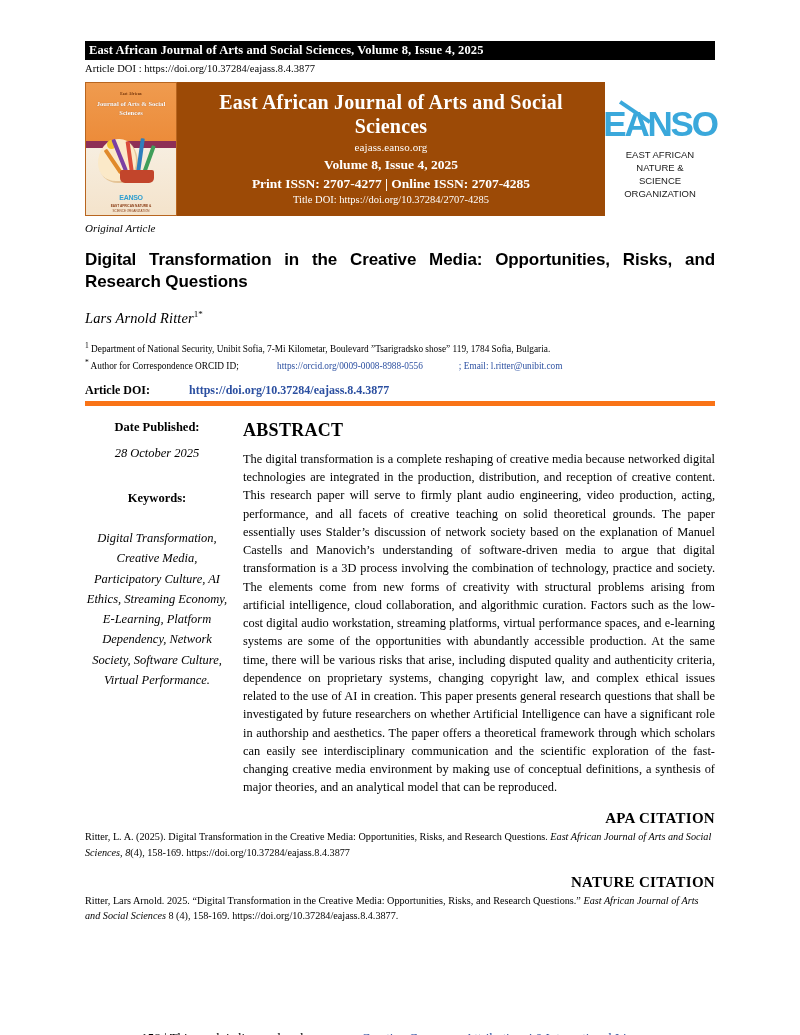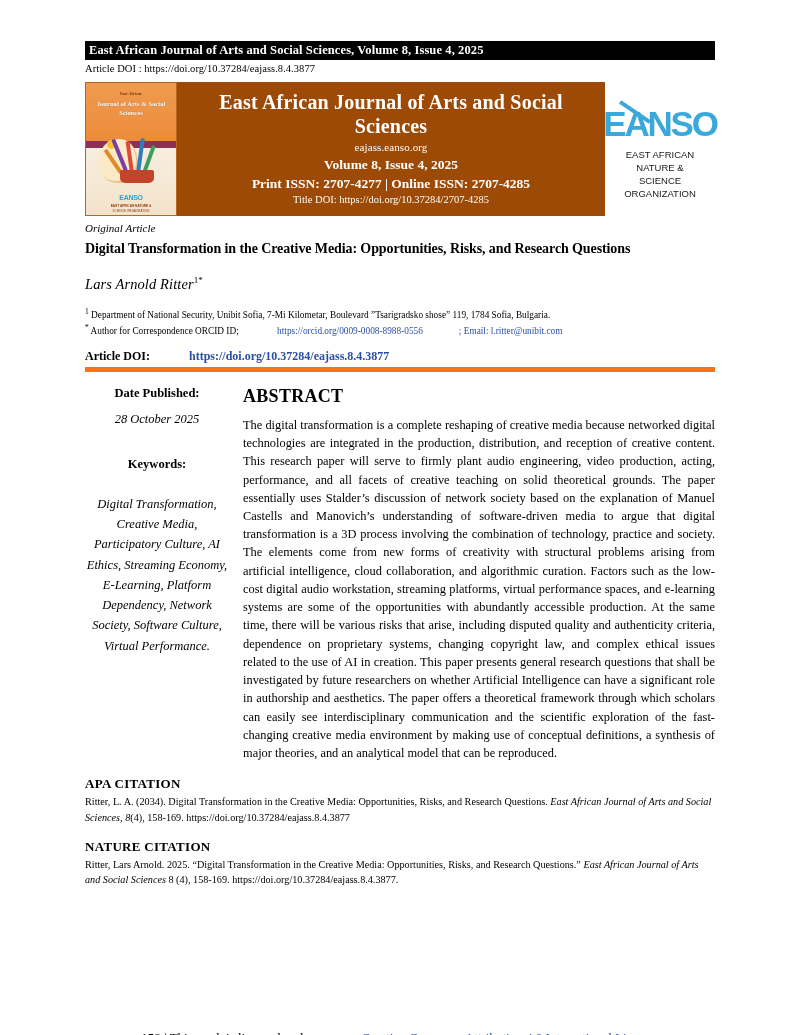--- a/index.html
+++ b/index.html
@@ -139,23 +139,23 @@
   }
   .eanso-lines {
     margin-top: 7px; text-align: center;
     font-family: "Liberation Sans", sans-serif;
     font-size: 9.5px; line-height: 1.38; color: #1a1a1a;
   }
 
   
   .original { font-style: italic; font-size: 11px; margin-top: 6px; }
   .title {
-    font-family: Liberation Serif, serif;
-    font-size: 14px; font-weight: bold; line-height: 1.26;
-    margin-top: 6px; text-align: justify; text-justify: inter-word;
+    font-family: Liberation Sans, sans-serif;
+    font-size: 17px; font-weight: bold; line-height: 1.26;
+    margin-top: 15px; text-align: justify; text-justify: inter-word;
     letter-spacing: -.1px;
   }
   .author {
     font-style: italic; font-size: 14.5px; margin-top: 17px; letter-spacing:.1px;
   }
   .author sup { font-size: 9px; font-style: normal; }
   .affil { font-size: 9.3px; margin-top: 13px; line-height: 1.55; }
   .affil sup { font-size: 7.5px; }
   .affil a, .link { color: #2b4fa0; text-decoration: none; padding-left: 36px; }
   .doi-line {
@@ -176,21 +176,21 @@
   .kw-list { font-style: italic; margin-top: 22px; line-height: 1.62; }
   .abs-right { flex: 1 1 auto; }
   .abs-h { font-weight: bold; font-size: 18px; letter-spacing:.3px; }
   .abs-p {
     margin-top: 9px; font-size: 12.4px; line-height: 1.47;
     text-align: justify; text-justify: inter-word;
   }
 
   
   .cit-h {
-    text-align: left; font-weight: bold; font-size: 13px;
+    text-align: right; font-weight: bold; font-size: 15px;
     margin-top: 14px; letter-spacing: .3px;
   }
   .cit-p {
     font-size: 10.2px; line-height: 1.5; margin-top: 2px;
     text-align: left;
   }
   .cit-p i { font-style: italic; }
 
   
   .footer {
@@ -285,21 +285,21 @@
       <div class="kw-list">Digital Transformation, Creative Media, Participatory Culture, AI Ethics, Streaming Economy, E-Learning, Platform Dependency, Network Society, Software Culture, Virtual Performance.</div>
     </div>
     <div class="abs-right">
       <div class="abs-h">ABSTRACT</div>
       <div class="abs-p">The digital transformation is a complete reshaping of creative media because networked digital technologies are integrated in the production, distribution, and reception of creative content. This research paper will serve to firmly plant audio engineering, video production, acting, performance, and all facets of creative teaching on solid theoretical grounds. The paper essentially uses Stalder’s discussion of network society based on the explanation of Manuel Castells and Manovich’s understanding of software-driven media to argue that digital transformation is a 3D process involving the combination of technology, practice and society. The elements come from new forms of creativity with structural problems arising from artificial intelligence, cloud collaboration, and algorithmic curation. Factors such as the low-cost digital audio workstation, streaming platforms, virtual performance spaces, and e-learning systems are some of the opportunities with abundantly accessible production. At the same time, there will be various risks that arise, including disputed quality and authenticity criteria, dependence on proprietary systems, changing copyright law, and complex ethical issues related to the use of AI in creation. This paper presents general research questions that shall be investigated by future researchers on whether Artificial Intelligence can have a significant role in authorship and aesthetics. The paper offers a theoretical framework through which scholars can easily see interdisciplinary communication and the scientific exploration of the fast-changing creative media environment by making use of conceptual definitions, a synthesis of major theories, and an analytical model that can be reproduced.</div>
     </div>
   </div>
 
   <div class="cit-h">APA CITATION</div>
   <div class="cit-p">
-    <span>Ritter, L. A. (2034). Digital Transformation in the Creative Media: Opportunities, Risks, and Research Questions. </span><i>East African Journal of Arts and Social Sciences, 8</i><span>(4), 158-169. https://doi.org/10.37284/eajass.8.4.3877</span>
+    <span>Ritter, L. A. (2025). Digital Transformation in the Creative Media: Opportunities, Risks, and Research Questions. </span><i>East African Journal of Arts and Social Sciences, 8</i><span>(4), 158-169. https://doi.org/10.37284/eajass.8.4.3877</span>
   </div>
 
   <div class="cit-h">NATURE CITATION</div>
   <div class="cit-p">
     <span>Ritter, Lars Arnold. 2025. “Digital Transformation in the Creative Media: Opportunities, Risks, and Research Questions.” </span><i>East African Journal of Arts and Social Sciences</i><span> 8 (4), 158-169. https://doi.org/10.37284/eajass.8.4.3877.</span>
   </div>
 
   <div class="footer">
     <span>158 | </span><span>This work is licensed under a </span><span class="link">Creative Commons Attribution 4.0 International License.</span>
   </div>

